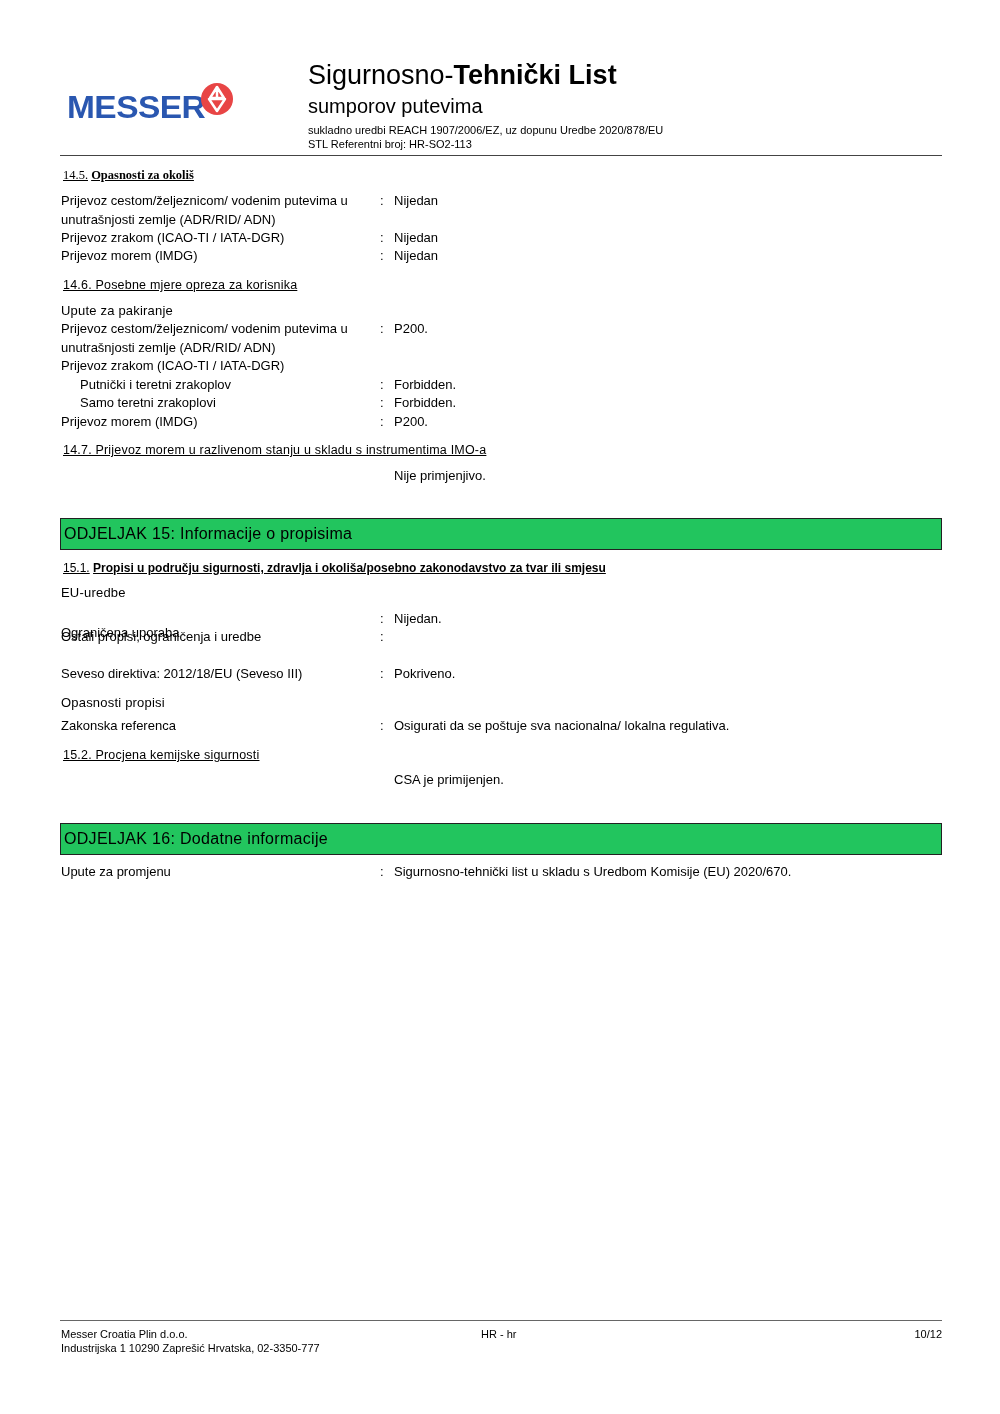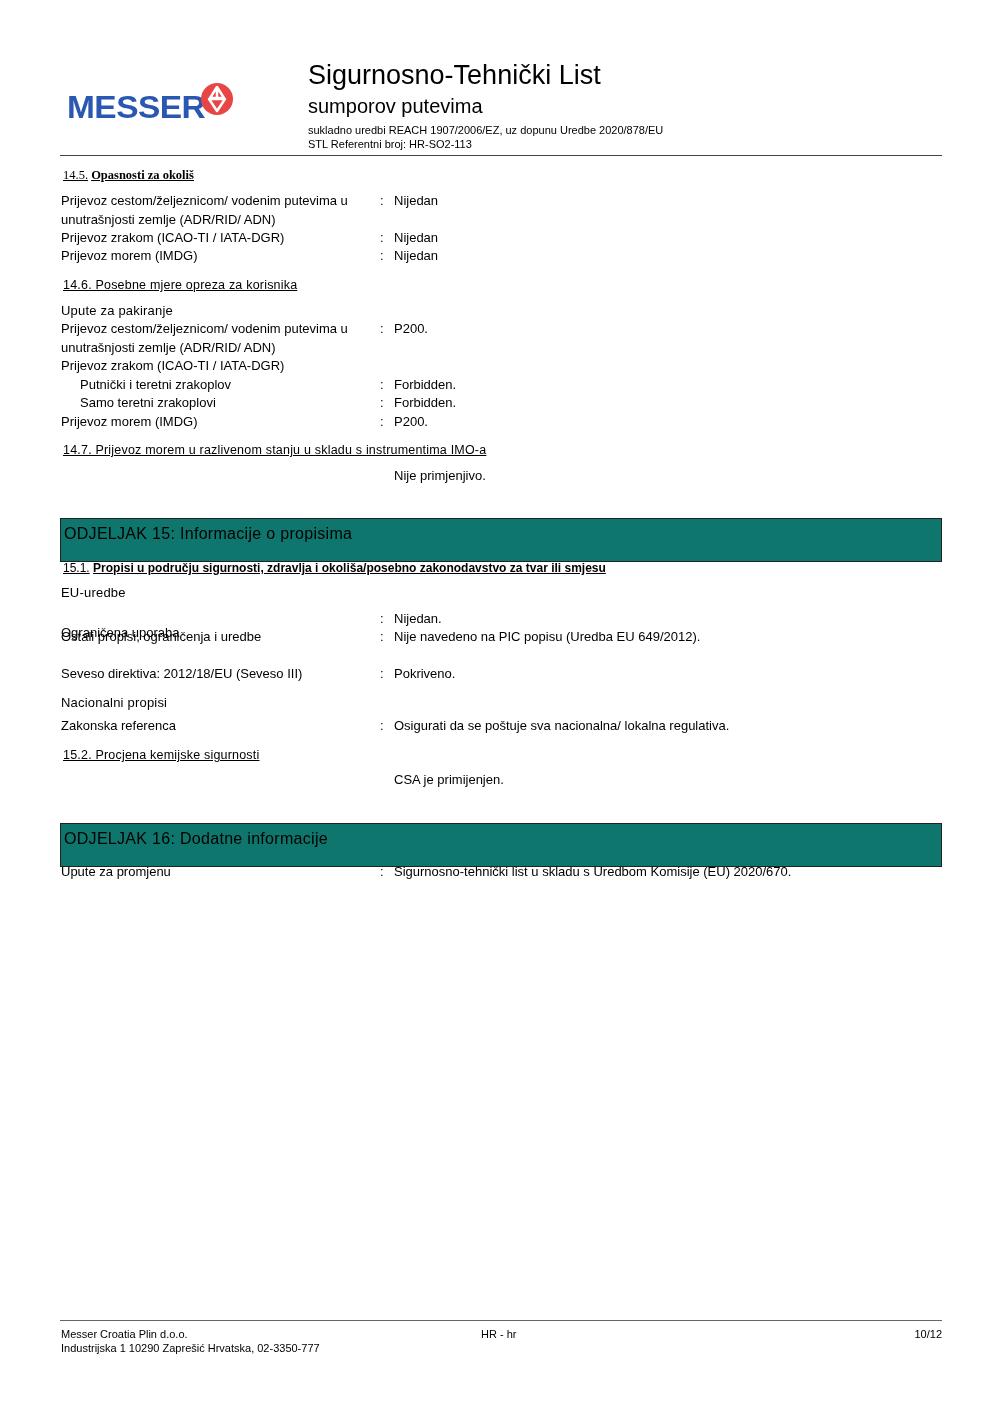--- a/index.html
+++ b/index.html
@@ -1,34 +1,34 @@
 <!DOCTYPE html>
 <html><head>
 <meta charset="utf-8">
 <style>
   html, body { margin: 0; padding: 0; background: #ffffff; }
   body { width: 1000px; height: 1414px; position: relative; font-family: "Liberation Sans", sans-serif; color: #000; overflow: hidden; }
   .abs { position: absolute; }
   .logo-text { left: 67px; top: 90px; font-size: 31px; font-weight: 900; color: #2a57b0; letter-spacing: -0.5px; font-family: "Liberation Sans", sans-serif; transform: scaleX(1.08); transform-origin: left top; }
   .logo-mark { left: 200px; top: 82px; width: 34px; height: 34px; }
   .doc-title { left: 308px; top: 60px; font-size: 27px; }
-  .doc-title b { font-weight: normal; }
+  .doc-title b { font-weight: bold; }
   .doc-sub { left: 308px; top: 95px; font-size: 20px; }
   .doc-meta { left: 308px; top: 123px; font-size: 11px; line-height: 14px; }
   .hr-top { left: 60px; top: 155px; width: 882px; height: 0; border-top: 1px solid #444; }
   .sec-head { font-size: 12.5px; }
   .sec-head .num { text-decoration: underline; }
   .sec-head .bold { font-weight: bold; text-decoration: underline; }
   .ul { text-decoration: underline; font-size: 12.5px; letter-spacing: 0.2px; }
   .row { font-size: 13px; line-height: 18.5px; }
   .lbl { left: 61px; }
   .lbl.indent { left: 80px; }
   .colon { left: 380px; }
   .val { left: 394px; }
-  .box { left: 60px; width: 882px; height: 44px; background: #0f766e; border: 1px solid #222; box-sizing: border-box; }
+  .box { left: 60px; width: 882px; height: 32px; background: #22c55e; border: 1px solid #222; box-sizing: border-box; }
   .box span { position: absolute; left: 3px; top: 6px; font-size: 16px; letter-spacing: 0.3px; }
   .hr-bot { left: 60px; top: 1320px; width: 882px; border-top: 1px solid #666; }
   .foot { font-size: 11px; line-height: 14px; }
 </style>
 </head>
 <body>
 
 <div class="abs logo-text">MESSER</div>
 <svg class="abs logo-mark" viewBox="0 0 34 34">
   <circle cx="17" cy="17" r="16" fill="#e84545"></circle>
@@ -95,28 +95,27 @@
 </div>
 <div class="abs row lbl" style="top:584px; letter-spacing:0.2px;">EU-uredbe</div>
 
 <div class="abs row lbl" style="top:624px;">Ograničena uporaba</div>
 <div class="abs row colon" style="top:610px;">:</div>
 <div class="abs row val" style="top:610px;">Nijedan.</div>
 
 <div class="abs row lbl" style="top:628px;text-align:center;">Ostali propisi, ograničenja i uredbe</div>
 <div class="abs row colon" style="top:628px;">:</div>
 <div class="abs row val" style="top:628px;">
-    <div>Nije navedeno na PIC popisu (Uredba EU 649/2012).</div>
   </div>
 
 <div class="abs row lbl" style="top:665px;">Seveso direktiva:  2012/18/EU (Seveso III)</div>
 <div class="abs row colon" style="top:665px;">:</div>
 <div class="abs row val" style="top:665px;">Pokriveno.</div>
 
-<div class="abs row lbl" style="top:694px; letter-spacing:0.2px;">Nacionalni propisi</div>
+<div class="abs row lbl" style="top:694px; letter-spacing:0.2px;">Opasnosti propisi</div>
 <div class="abs row lbl" style="top:717px;">Zakonska referenca</div>
 <div class="abs row colon" style="top:717px;">:</div>
 <div class="abs row val" style="top:717px;">Osigurati da se poštuje sva nacionalna/ lokalna regulativa.</div>
 
 <div class="abs ul" style="left:63px; top:748px;">15.2. Procjena kemijske sigurnosti</div>
 <div class="abs row val" style="top:771px;">CSA je primijenjen.</div>
 
 <div class="abs box" style="top:823px;">
     <span>ODJELJAK 16: Dodatne informacije</span>
   </div>

